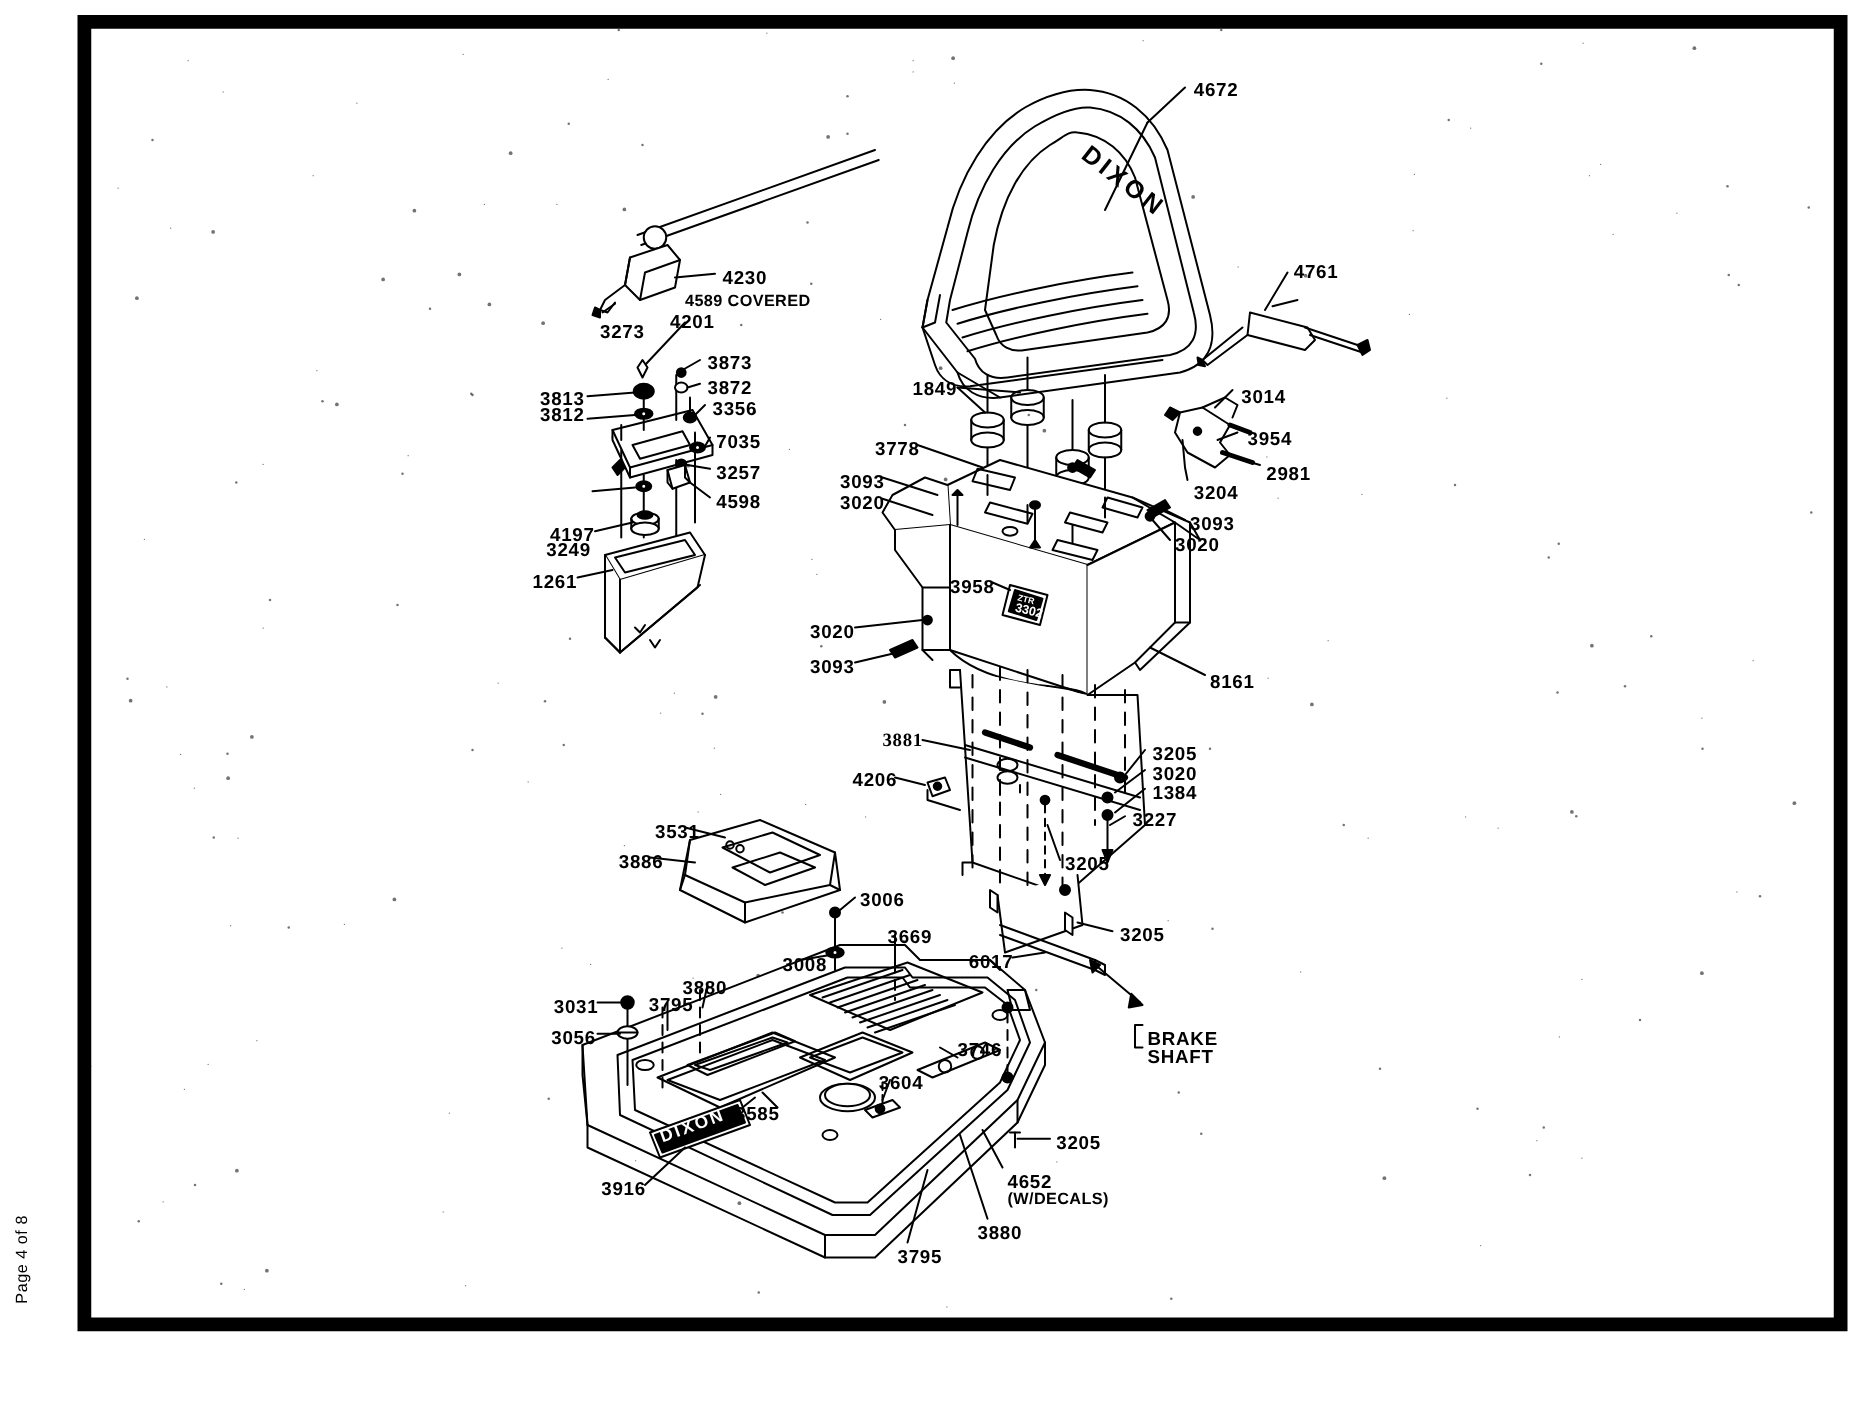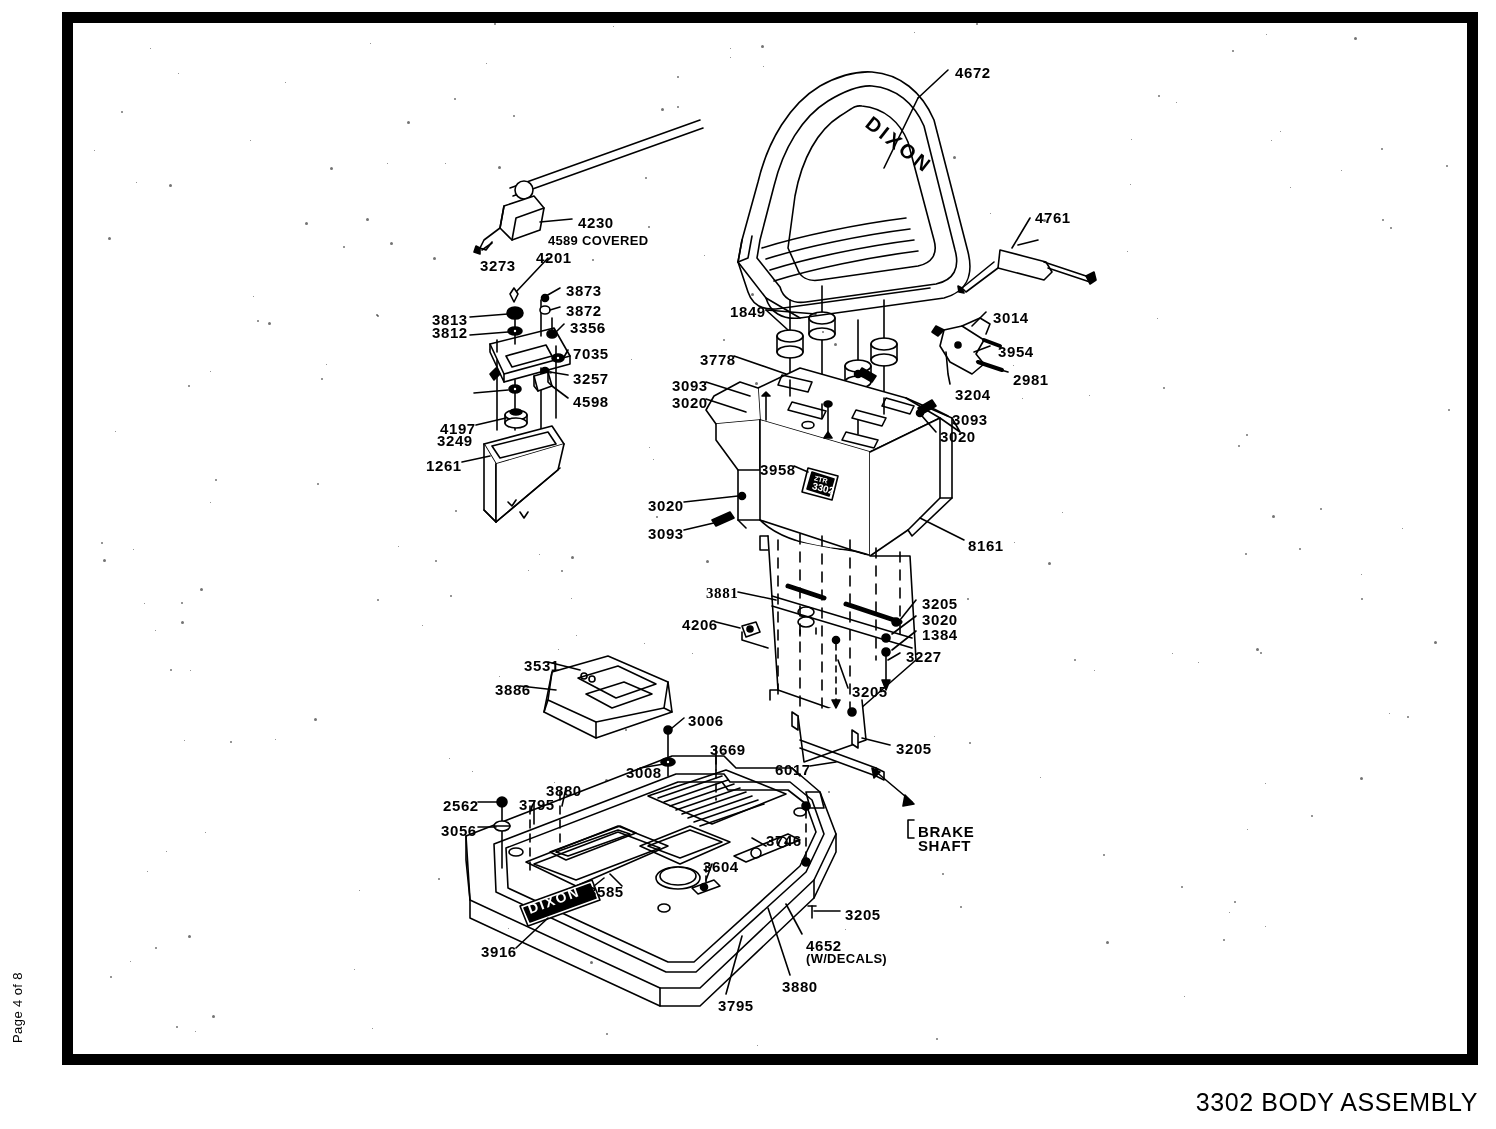--- a/index.html
+++ b/index.html
@@ -736,30 +736,29 @@
       <div class="lbl" style="left: 775px; top: 762px;">6017</div>
       <div class="lbl" style="left: 896px; top: 741px;">3205</div>
       <div class="lbl" style="left: 918px; top: 824px;">BRAKE</div>
       <div class="lbl" style="left: 918px; top: 838px;">SHAFT</div>
       <div class="lbl" style="left: 524px; top: 658px;">3531</div>
       <div class="lbl" style="left: 495px; top: 682px;">3886</div>
       <div class="lbl" style="left: 688px; top: 713px;">3006</div>
       <div class="lbl" style="left: 710px; top: 742px;">3669</div>
       <div class="lbl" style="left: 606px; top: 765px; margin-left: 20px;">3008</div>
       <div class="lbl" style="left: 546px; top: 783px;">3880</div>
-      <div class="lbl" style="left: 443px; top: 798px;">2562</div>
+      <div class="lbl" style="left: 443px; top: 798px;">3031</div>
       <div class="lbl" style="left: 519px; top: 797px;">3795</div>
       <div class="lbl" style="left: 441px; top: 823px;">3056</div>
       <div class="lbl" style="left: 718px; top: 833px; margin-left: 48px;">3746</div>
       <div class="lbl" style="left: 703px; top: 859px;">3604</div>
       <div class="lbl" style="left: 588px; top: 884px;">3585</div>
       <div class="lbl" style="left: 845px; top: 907px;">3205</div>
       <div class="lbl" style="left: 481px; top: 944px;">3916</div>
       <div class="lbl" style="left: 806px; top: 938px;">4652</div>
       <div class="lbl sm" style="left: 806px; top: 952px;">(W/DECALS)</div>
       <div class="lbl" style="left: 782px; top: 979px;">3880</div>
       <div class="lbl" style="left: 718px; top: 998px;">3795</div>
     </div>
 
   <div id="page-num">Page 4 of 8</div>
-  <div id="caption">3302 BODY ASSEMBLY</div>
 
 </div>
 
 </body></html>

